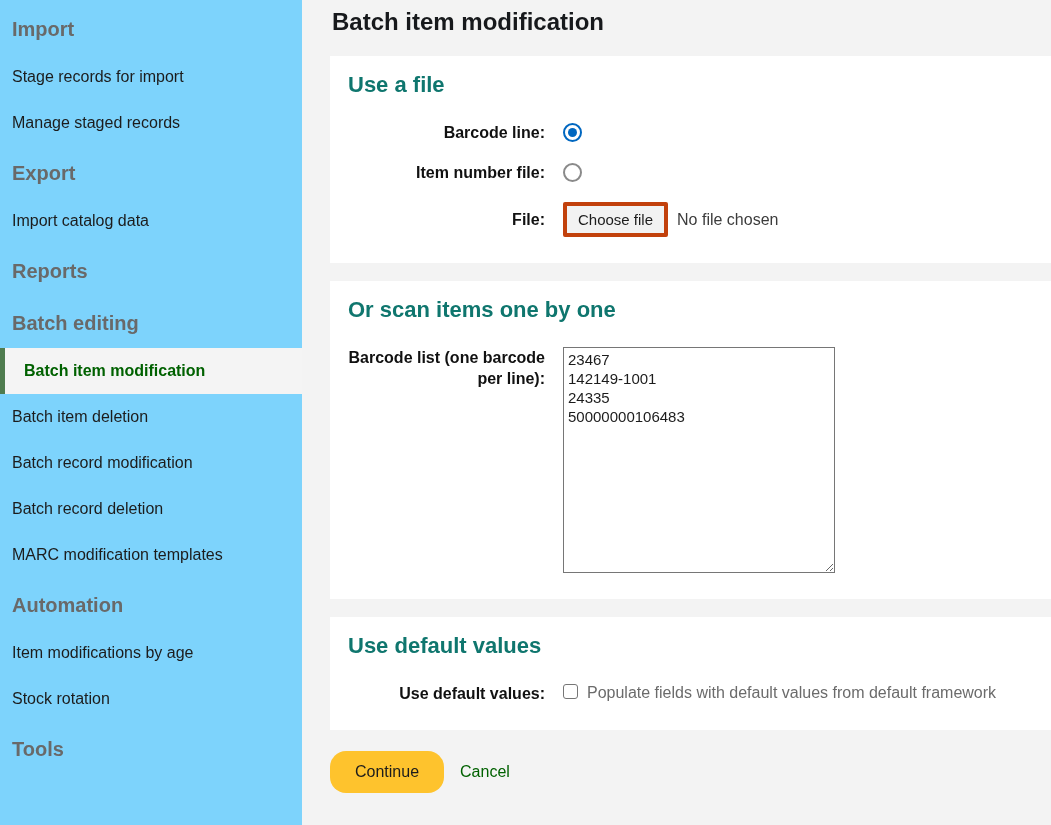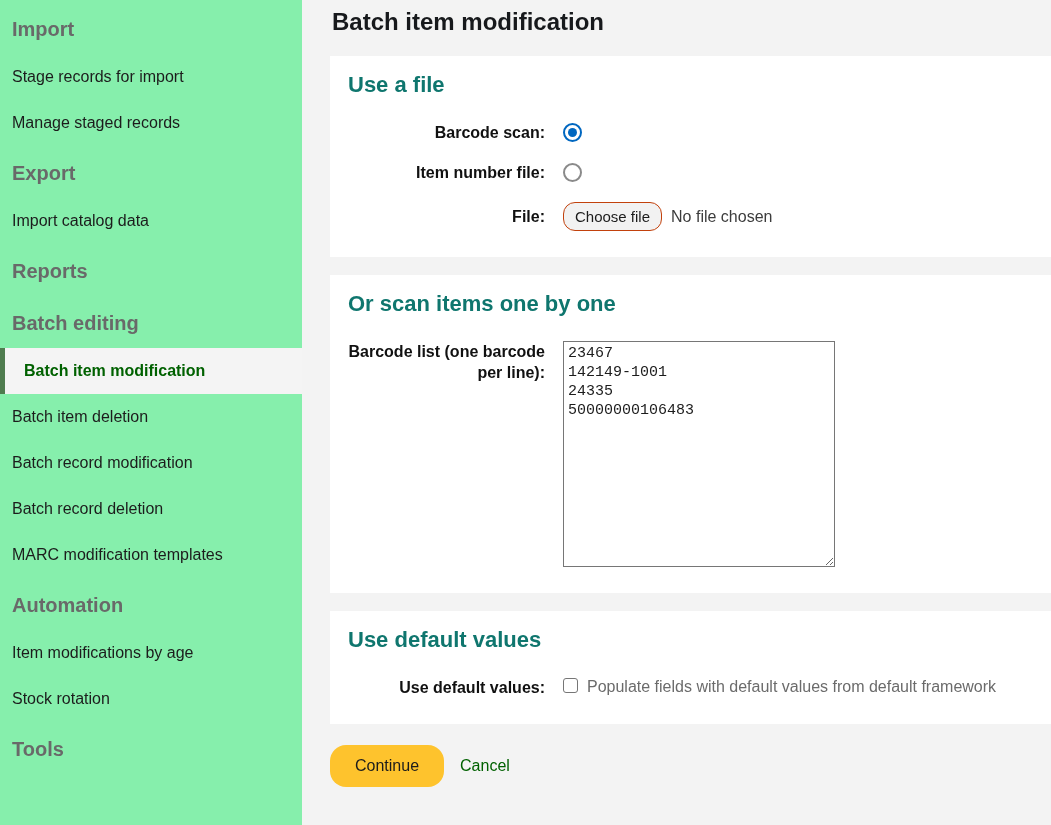--- a/index.html
+++ b/index.html
@@ -7,21 +7,21 @@
     width: 1051px; height: 825px;
     font-family: "Liberation Sans", sans-serif;
     background: #f3f3f3;
     overflow: hidden;
   }
   .layout { display: flex; width: 1051px; height: 825px; }
 
   
   .sidebar {
     width: 302px; min-width: 302px;
-    background: #86efac;
+    background: #7dd3fc;
     padding-top: 2px;
     height: 100%;
   }
   .side-header {
     font-size: 20px; font-weight: bold; color: #696969;
     padding: 14px 12px 11px 12px;
     line-height: 27px;
   }
   .side-item {
     font-size: 16px; color: #1c1c1c;
@@ -93,36 +93,36 @@
     width: 9px; height: 9px;
     border-radius: 50%;
     background: #0067c0;
   }
 
   
   .file-btn {
     font-family: "Liberation Sans", sans-serif;
     font-size: 15px; color: #1c1c1c;
     background: #f2f2f2;
-    border: 1px solid #c2410c;
-    border-radius: 12px;
+    border: 4px solid #c2410c;
+    border-radius: 2px;
     padding: 5px 11px;
     cursor: pointer;
   }
   .file-status {
     font-size: 16px; color: #3c3c3c;
     margin-left: 9px;
   }
 
   
   textarea.barcode-area {
     width: 272px; height: 226px;
     border: 1px solid #767676;
     background: #ffffff;
-    font-family: Liberation Mono, monospace;
+    font-family: Liberation Sans, sans-serif;
     font-size: 15px;
     color: #1c1c1c;
     padding: 2px 4px;
     line-height: 19px;
     resize: both;
     border-radius: 0;
   }
 
   
   .checkbox {
@@ -190,21 +190,21 @@
   </nav>
 
   <main class="main">
 
     <h1 class="page-title">Batch item modification</h1>
 
     <section class="card">
       <h2 class="card-heading">Use a file</h2>
 
       <div class="form-row">
-        <label class="form-label">Barcode scan:</label>
+        <label class="form-label">Barcode line:</label>
         <span class="radio selected"></span>
       </div>
 
       <div class="form-row">
         <label class="form-label">Item number file:</label>
         <span class="radio"></span>
       </div>
 
       <div class="form-row">
         <label class="form-label">File:</label>

